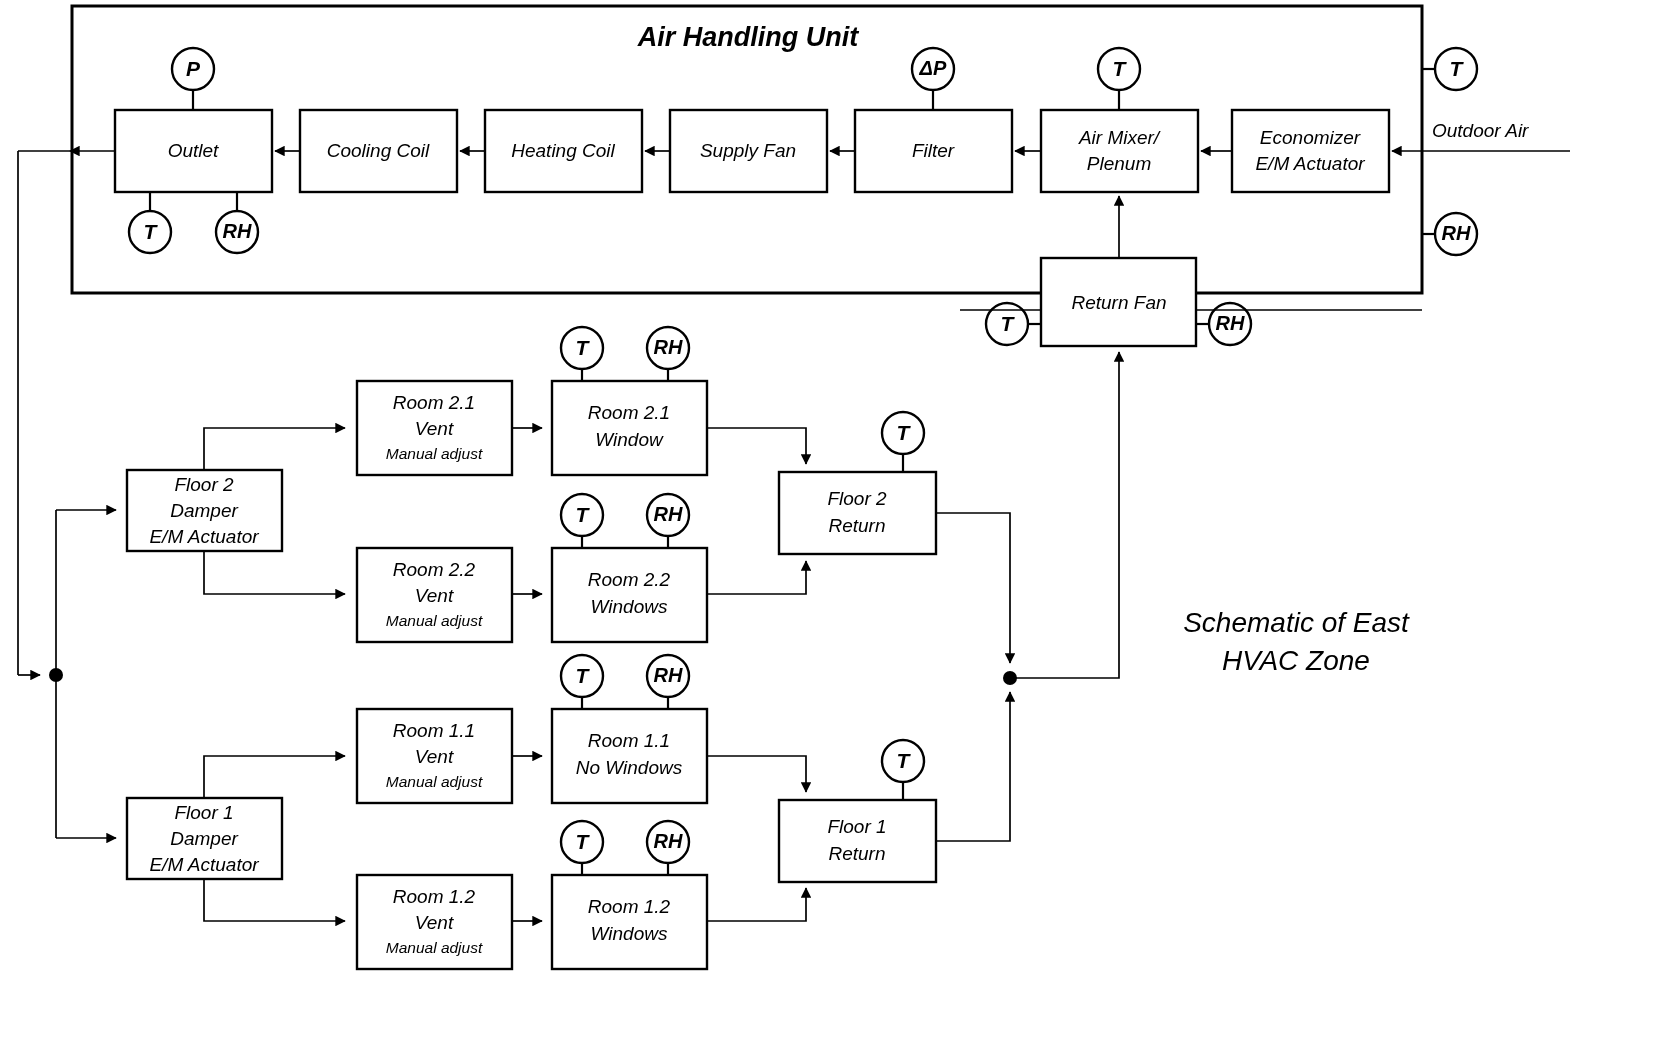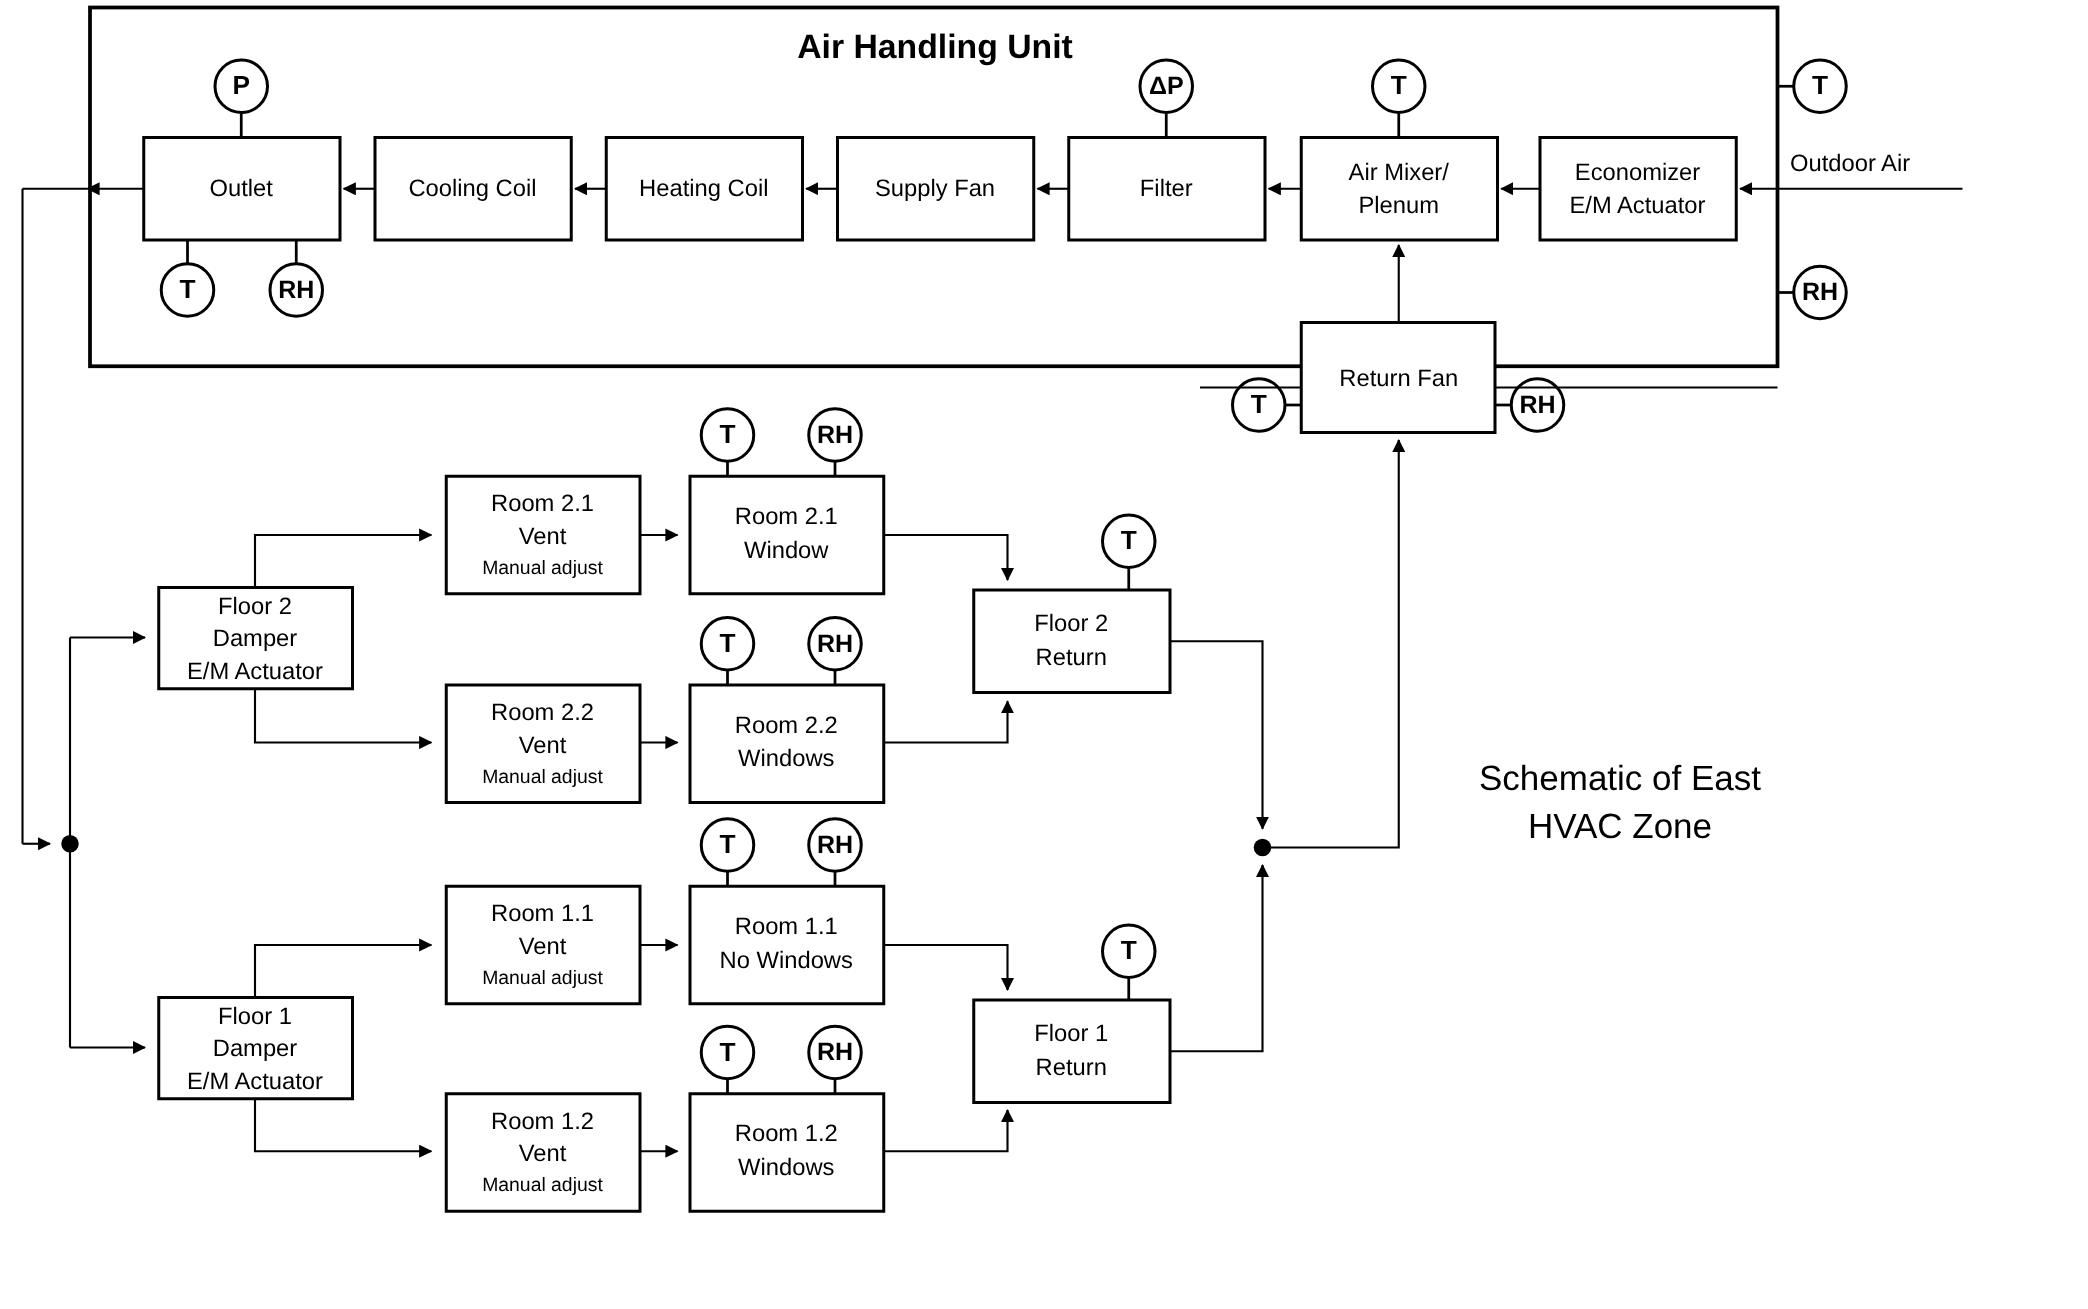--- a/index.html
+++ b/index.html
@@ -11,20 +11,21 @@
     width: 1670px;
     height: 1047px;
     font-family: "Liberation Sans", sans-serif;
     overflow: hidden;
   }
   #canvas {
     position: relative;
     width: 1670px;
     height: 1047px;
     background: #ffffff;
+    font-style: italic;
   }
   svg#diagram {
     position: absolute;
     top: 0; left: 0;
     width: 1670px;
     height: 1047px;
   }
   .box-rect {
     fill: #ffffff;
     stroke: #000000;

